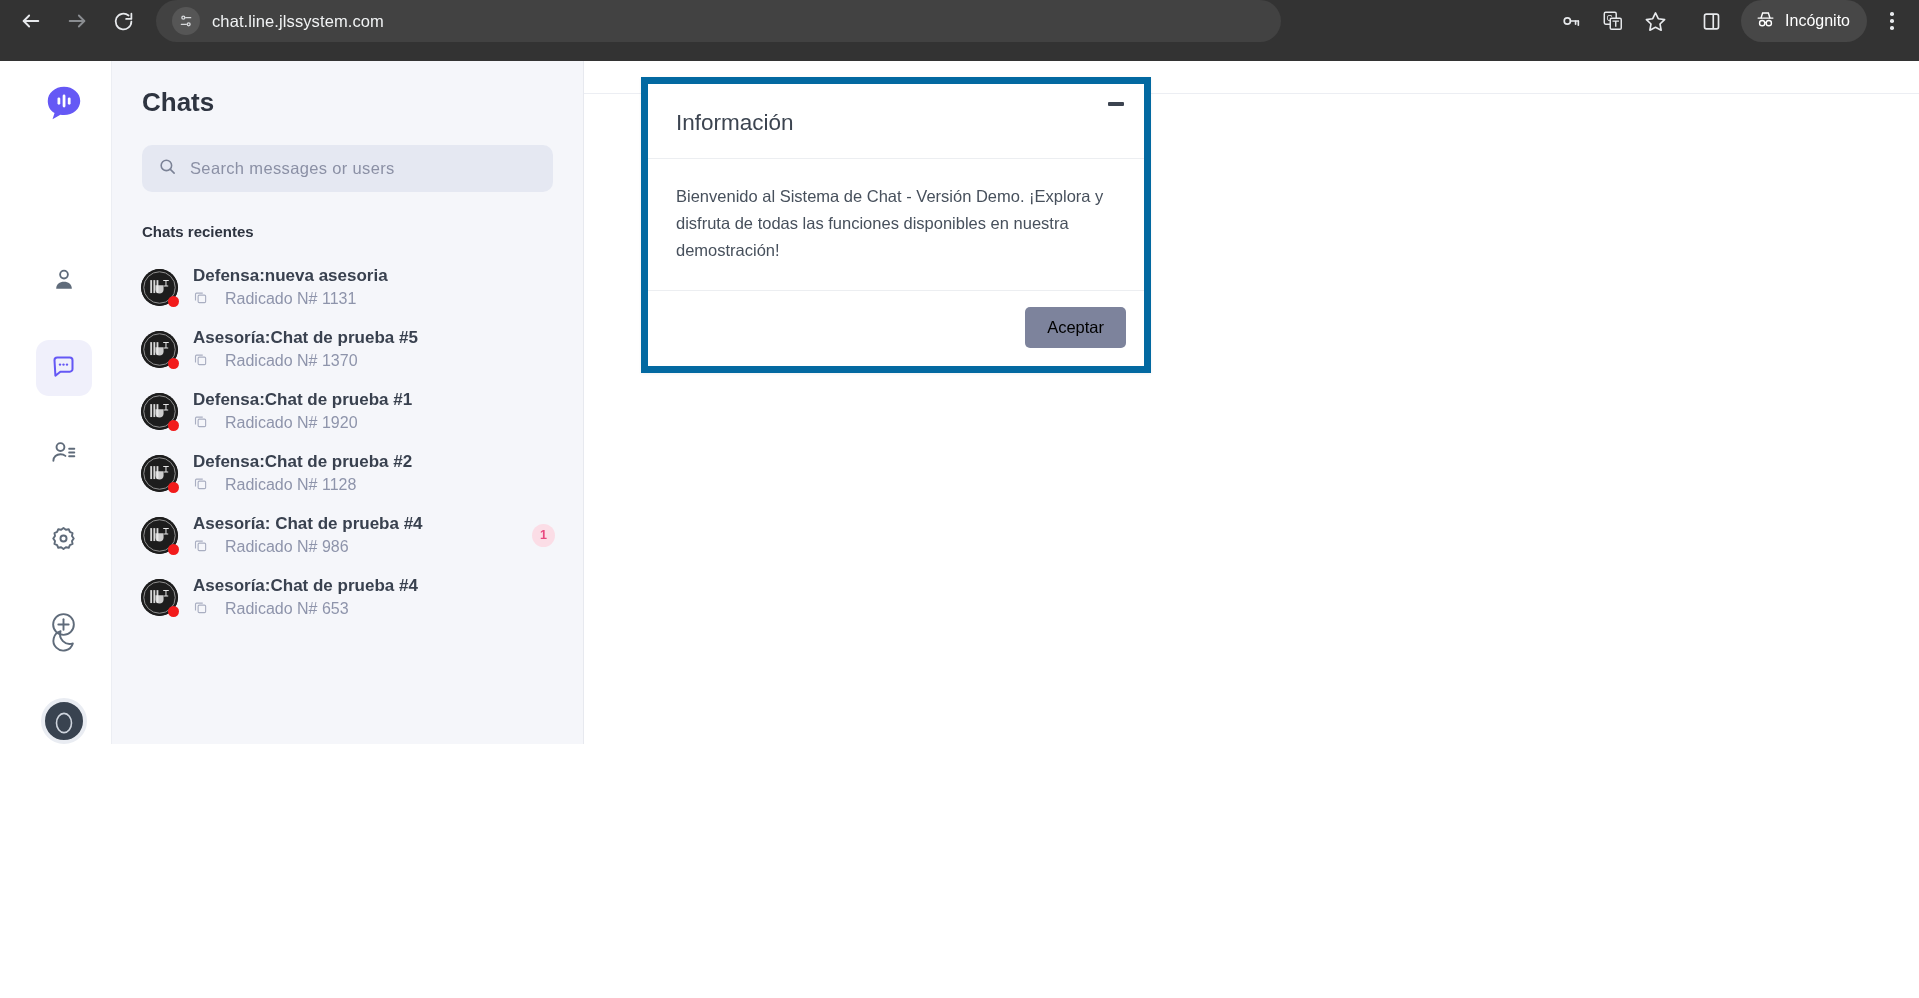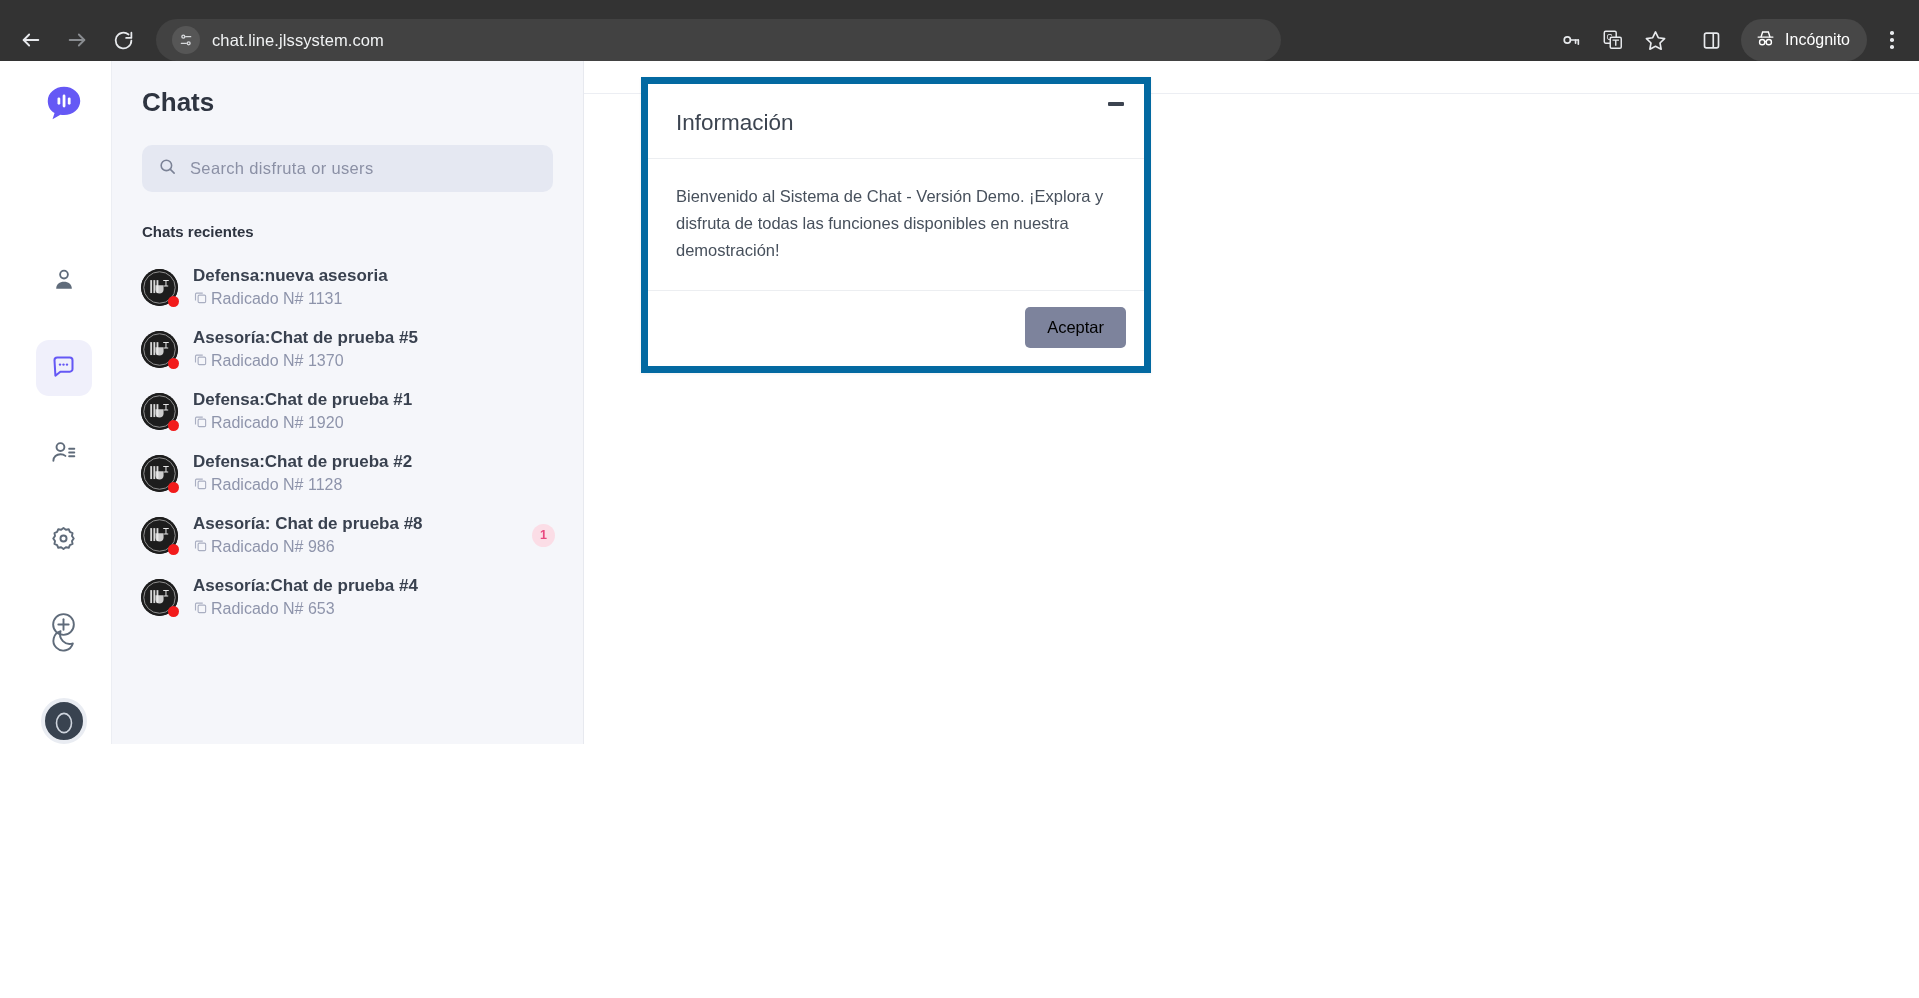--- a/index.html
+++ b/index.html
@@ -9,21 +9,21 @@
     font-family: "Liberation Sans", sans-serif;
     background: #ffffff;
     overflow: hidden;
   }
 
   
   .browser-chrome {
     position: absolute; top: 0; left: 0;
     width: 1919px; height: 61px;
     background: #333333;
-    display: flex; align-items: flex-end;
+    display: flex; align-items: flex-start;
   }
   .nav-btns { display: flex; align-items: center; gap: 4px; padding-left: 10px; }
   .nav-btn {
     width: 42px; height: 42px; border-radius: 50%;
     display: flex; align-items: center; justify-content: center;
     color: #e8eaed;
   }
   .nav-btn.disabled { color: #8a8d91; }
   .nav-btn svg { display: block; }
 
@@ -139,21 +139,21 @@
     position: absolute; right: -1px; bottom: -1px;
     width: 11px; height: 11px; border-radius: 50%;
     background: #f21b1b;
   }
   .chat-text { display: flex; flex-direction: column; gap: 4px; min-width: 0; }
   .chat-name {
     font-size: 17px; font-weight: 700; color: #39414f;
     white-space: nowrap;
   }
   .chat-sub {
-    display: flex; align-items: center; gap: 3px;
+    display: flex; align-items: center; gap: 17px;
     font-size: 16px; color: #8e94ab;
     white-space: nowrap;
   }
   .badge-unread {
     margin-left: auto; flex: none;
     min-width: 23px; height: 23px; border-radius: 12px;
     background: #fbdde6; color: #e8487f;
     font-size: 12.5px; font-weight: 600;
     display: flex; align-items: center; justify-content: center;
     padding: 0 6px;
@@ -374,21 +374,21 @@
     <div class="chats-title">Chats</div>
 
     <div class="search-wrap">
       <div class="search-box">
         <span>
           <svg width="19" height="19" viewBox="0 0 24 24" fill="none" stroke="#7b8296" stroke-width="2" stroke-linecap="round">
               <circle cx="10.6" cy="10.6" r="6.6"></circle>
               <line x1="15.6" y1="15.6" x2="20.4" y2="20.4"></line>
             </svg>
         </span>
-        <span class="search-ph">Search disfruta or users</span>
+        <span class="search-ph">Search messages or users</span>
       </div>
     </div>
 
     <div class="recent-label">Chats recientes</div>
 
     <div class="chat-list">
 
       <div class="chat-item">
         <div class="avatar-wrap">
           <div class="avatar-emblem">
@@ -524,21 +524,21 @@
                   <rect x="13.4" y="12" width="2" height="14"></rect>
                   <rect x="16.8" y="12" width="2" height="14"></rect>
                 </g>
                 <path d="M20 26.5c2.6 0 4.4-1.8 4.4-4.4v-4.4H15.6v4.4c0 2.6 1.8 4.4 4.4 4.4z" fill="#ececec" opacity=".85"></path>
                 <path d="M24 12.5h6M27 12.5v6M24.6 18.5h4.8" stroke="#e6e6e6" stroke-width="1.1" fill="none"></path>
               </svg>
           </div>
           <span class="status-dot"></span>
         </div>
         <div class="chat-text">
-          <div class="chat-name">Asesoría: Chat de prueba #8</div>
+          <div class="chat-name">Asesoría: Chat de prueba #4</div>
           <div class="chat-sub">
             <span>
               <svg width="15" height="15" viewBox="0 0 24 24" fill="none" stroke="#a9aec1" stroke-width="1.8">
                   <rect x="8.2" y="8.2" width="12" height="12" rx="1.8"></rect>
                   <path d="M15.6 5H5.6A1.6 1.6 0 0 0 4 6.6v10"></path>
                 </svg>
             </span>
             <span>Radicado N# 986</span>
           </div>
         </div>

